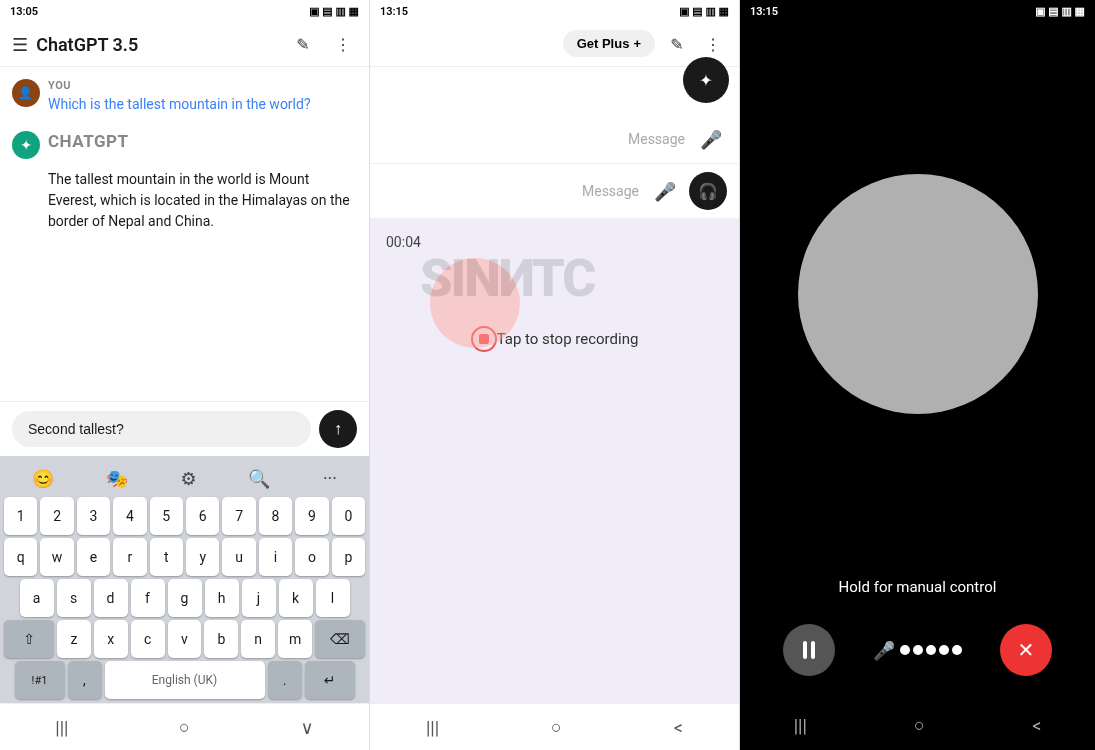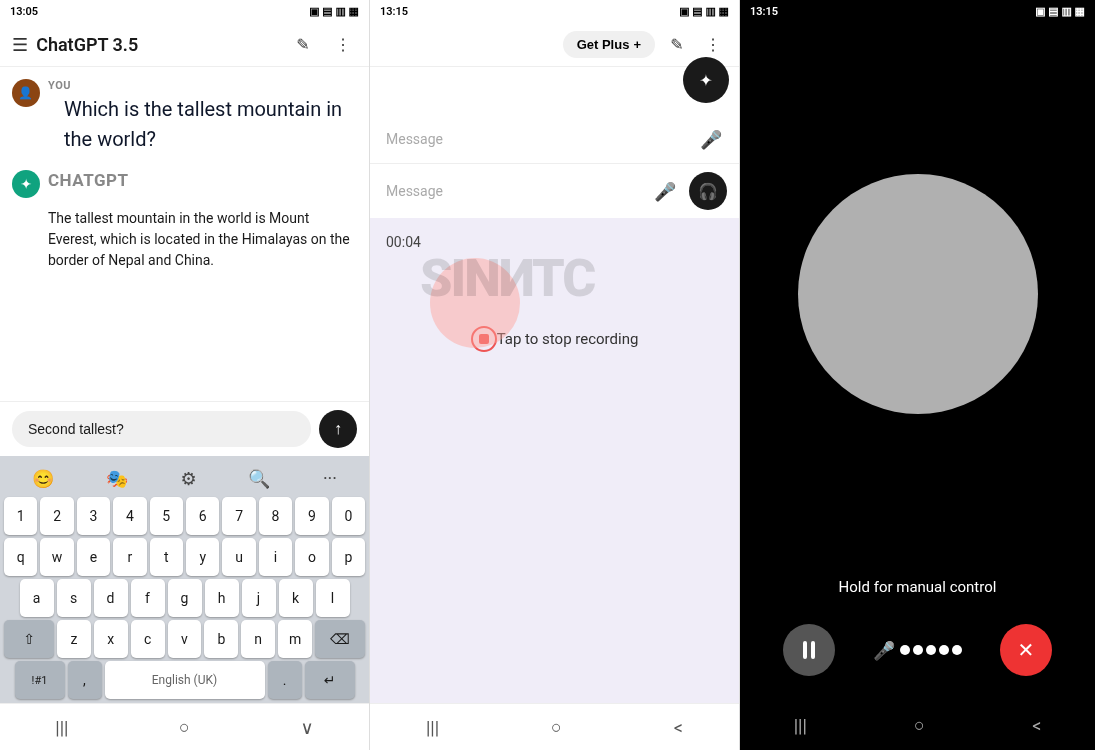--- a/index.html
+++ b/index.html
@@ -105,24 +105,23 @@
 
     .message-you-label {
       font-size: 11px;
       font-weight: 700;
       color: #888;
       margin-bottom: 2px;
       letter-spacing: 0.5px;
     }
 
     .message-you-text {
-      font-size: 20px;
-      color: #0f172a;
+      font-size: 14px;
+      color: #3b82f6;
       line-height: 1.5;
-      margin-left: 16px;
     }
 
     .message-gpt {
       display: flex;
       gap: 8px;
       margin-bottom: 16px;
     }
 
     .avatar-gpt {
       width: 28px;
@@ -314,20 +313,21 @@
       padding: 8px 12px;
       gap: 8px;
       border-bottom: 1px solid #eee;
     }
 
     .message-placeholder {
       flex: 1;
       font-size: 14px;
       color: #aaa;
       padding: 8px 4px;
+      text-align: right;
     }
 
     .mic-icon-btn {
       width: 30px;
       height: 30px;
       display: flex;
       align-items: center;
       justify-content: center;
       color: #aaa;
       font-size: 18px;
@@ -634,21 +634,21 @@
 </div>
 
 <div class="panel2" style="position:relative;">
 
   <div class="status-bar2">
     <span>13:15</span>
     <span>▣ ▤ ▥ ▦</span>
   </div>
 
   <div class="app-header2">
-    <div style="display:flex; align-items:center; gap:8px; flex:1; justify-content:flex-end;">
+    <div style="display:flex; align-items:flex-start; gap:8px; flex:1; justify-content:flex-end;">
       <button style="background:#f0f0f0; border:none; border-radius:20px; padding:6px 14px; font-size:13px; font-weight:600; display:flex; align-items:center; gap:4px; cursor:pointer;">
         <span>Get Plus</span>
         <span>+</span>
       </button>
       <span class="header-icon-btn">✎</span>
       <span class="header-icon-btn">⋮</span>
     </div>
   </div>
 
   <div style="display:flex; justify-content:flex-end; padding:8px 12px 0 0; position:relative;">

